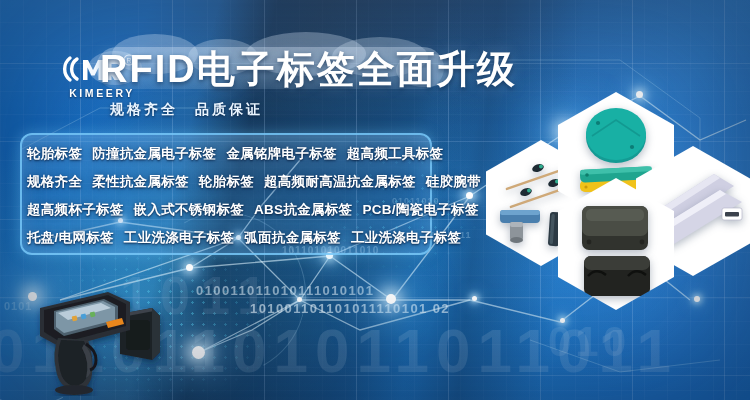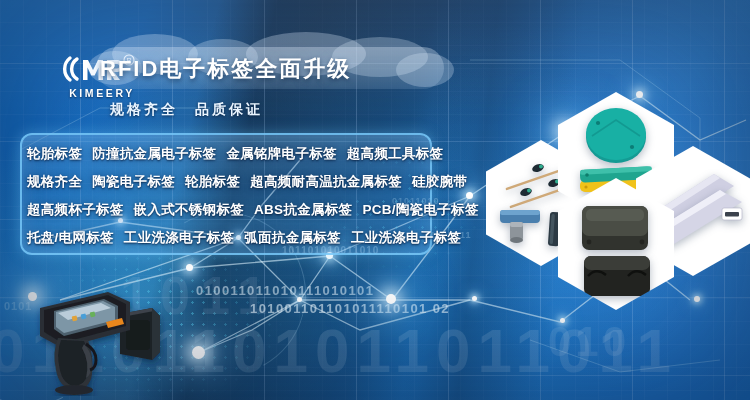--- a/index.html
+++ b/index.html
@@ -78,21 +78,21 @@
   }
   #title-band:before,#title-band:after{
     content:"";position:absolute;border-radius:50%;
     background:rgba(222,236,252,.30);
   }
   #title-band:before{left:16px;top:-13px;width:86px;height:40px;}
   #title-band:after{left:150px;top:-15px;width:120px;height:44px;}
   .cloudpuff{position:absolute;border-radius:50%;background:rgba(222,236,252,.28);}
   #title{
     position:absolute;left:100px;top:50px;width:345px;height:38px;line-height:38px;
-    color:#ffffff;font-size:22px;font-weight:700;letter-spacing:2px;white-space:nowrap;
+    color:#ffffff;font-size:38px;font-weight:700;letter-spacing:2px;white-space:nowrap;
     text-shadow:0 2px 5px rgba(8,30,62,.65),0 0 14px rgba(160,210,255,.35);
   }
   #subtitle{
     position:absolute;left:110px;top:101px;color:#eaf5ff;font-size:14px;font-weight:700;
     letter-spacing:3px;white-space:nowrap;text-shadow:0 1px 3px rgba(6,26,56,.8);
   }
 
   
   #tag-panel{
     position:absolute;left:20px;top:133px;width:412px;height:122px;
@@ -344,18 +344,18 @@
     <div class="cloudpuff" style="left:-8px;top:4px;width:54px;height:34px;"></div>
     <div class="cloudpuff" style="left:236px;top:-10px;width:96px;height:40px;"></div>
     <div class="cloudpuff" style="left:300px;top:6px;width:58px;height:34px;"></div>
     <div class="cloudpuff" style="left:92px;top:-8px;width:70px;height:36px;"></div>
   </div>
   <div id="title">RFID电子标签全面升级</div>
   <div id="subtitle">规格齐全　品质保证</div>
 
   <div id="tag-panel">
     <div class="tag-row" id="row0"><span>轮胎标签</span><span>防撞抗金属电子标签</span><span>金属铭牌电子标签</span><span>超高频工具标签</span></div>
-    <div class="tag-row" id="row1"><span>规格齐全</span><span>陶瓷电子标签</span><span>轮胎标签</span><span>超高频耐高温抗金属标签</span><span>硅胶腕带</span></div>
+    <div class="tag-row" id="row1"><span>规格齐全</span><span>柔性抗金属标签</span><span>轮胎标签</span><span>超高频耐高温抗金属标签</span><span>硅胶腕带</span></div>
     <div class="tag-row" id="row2"><span>超高频杯子标签</span><span>嵌入式不锈钢标签</span><span>ABS抗金属标签</span><span>PCB/陶瓷电子标签</span></div>
     <div class="tag-row" id="row3"><span>托盘/电网标签</span><span>工业洗涤电子标签</span><span>弧面抗金属标签</span><span>工业洗涤电子标签</span></div>
   </div>
 
 </div>
 
 </body></html>

